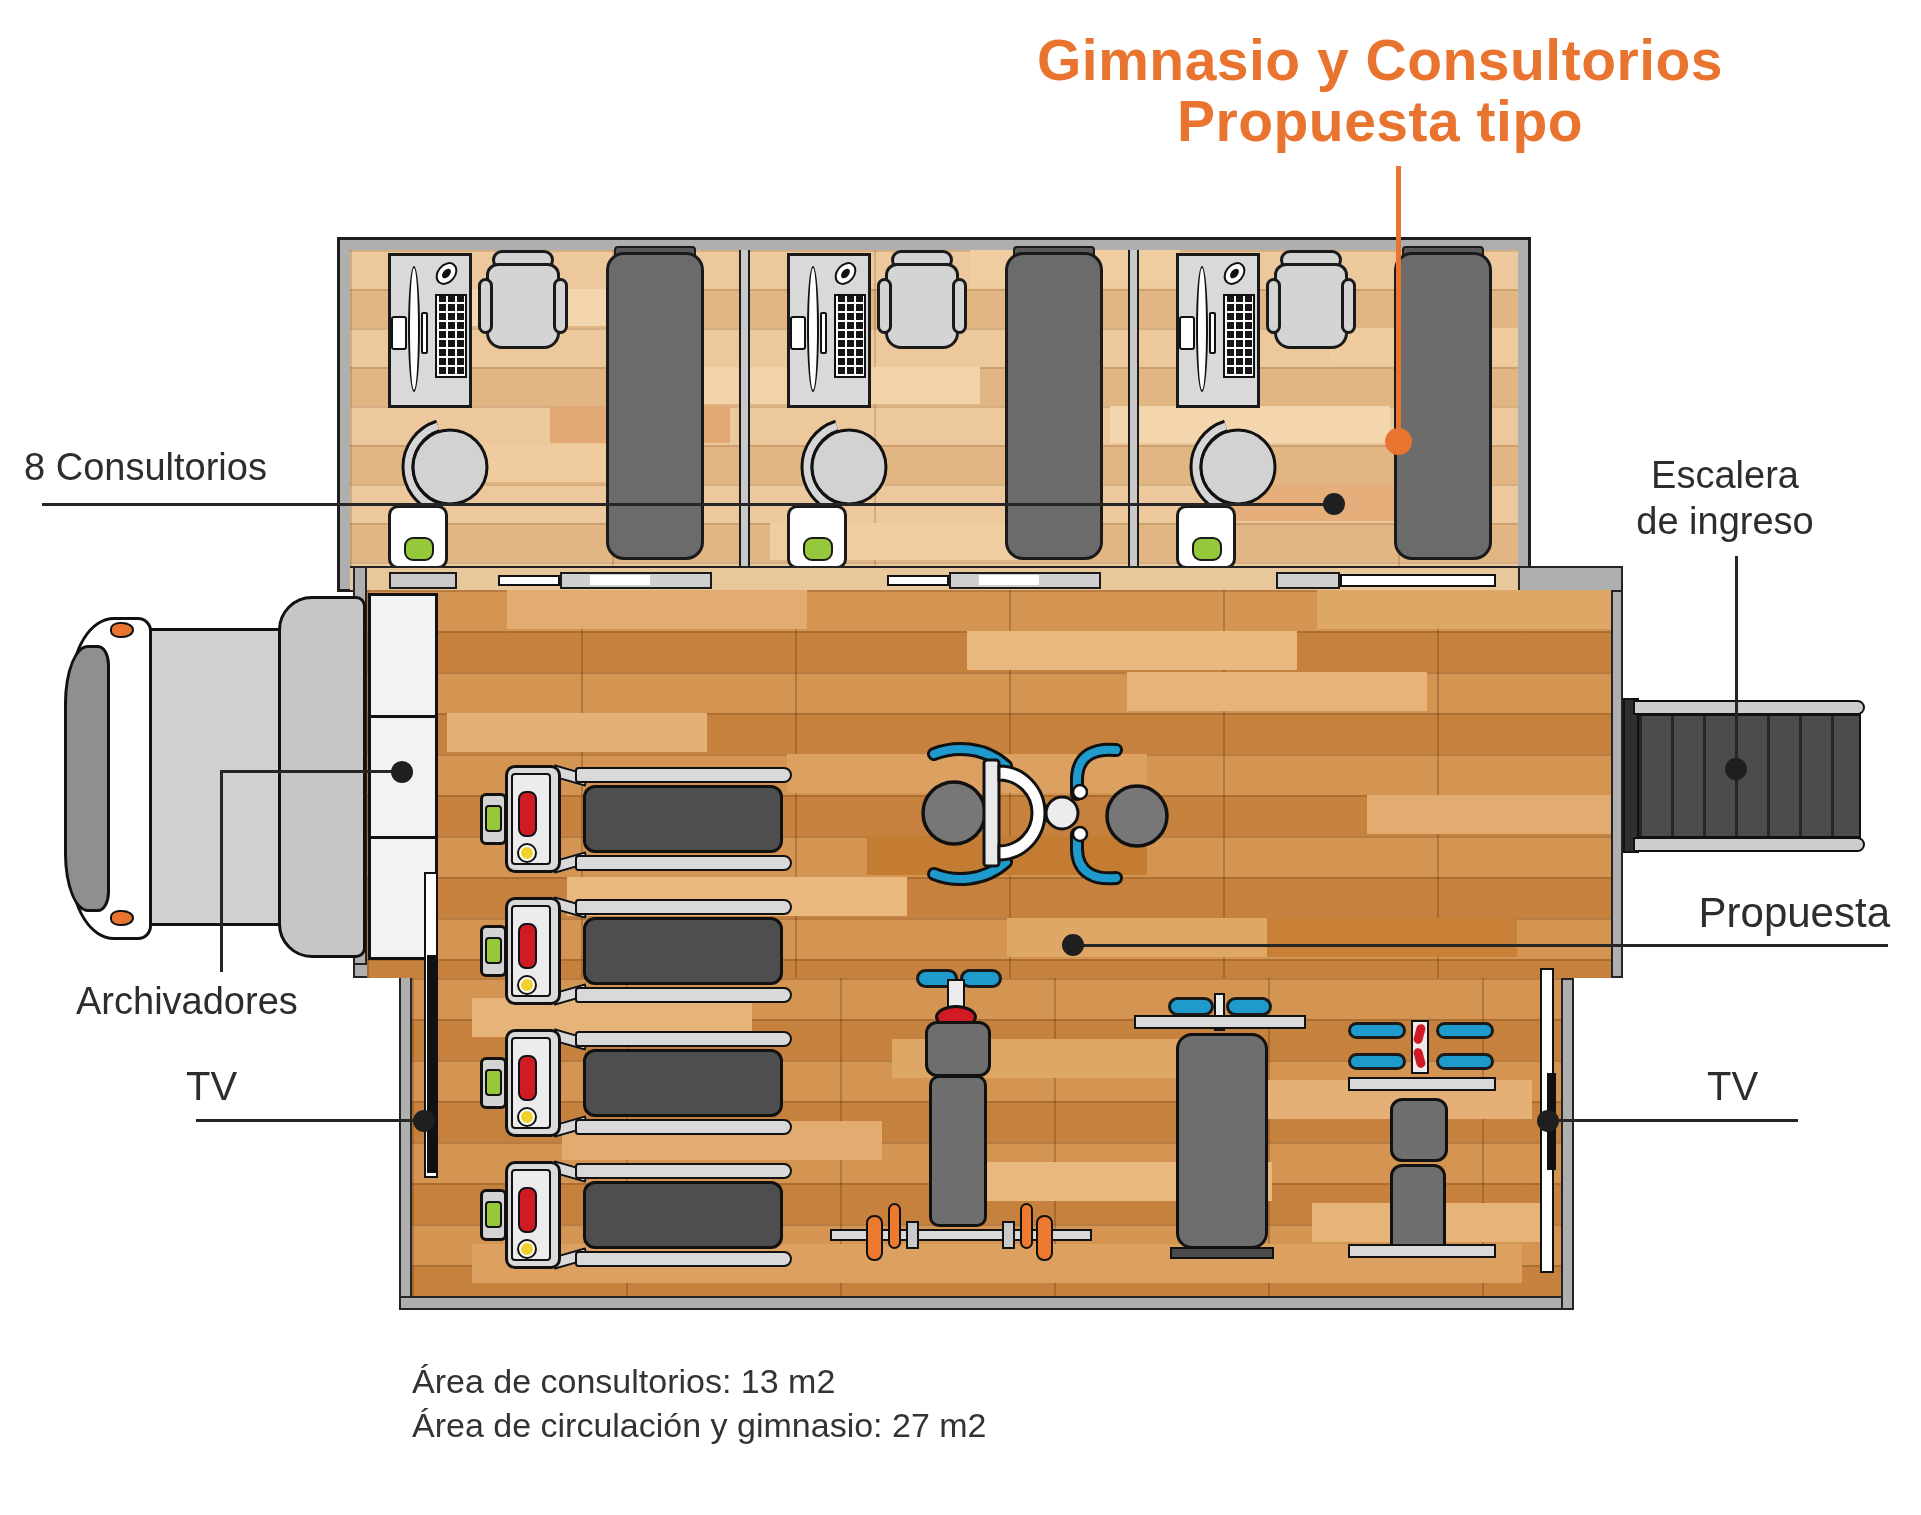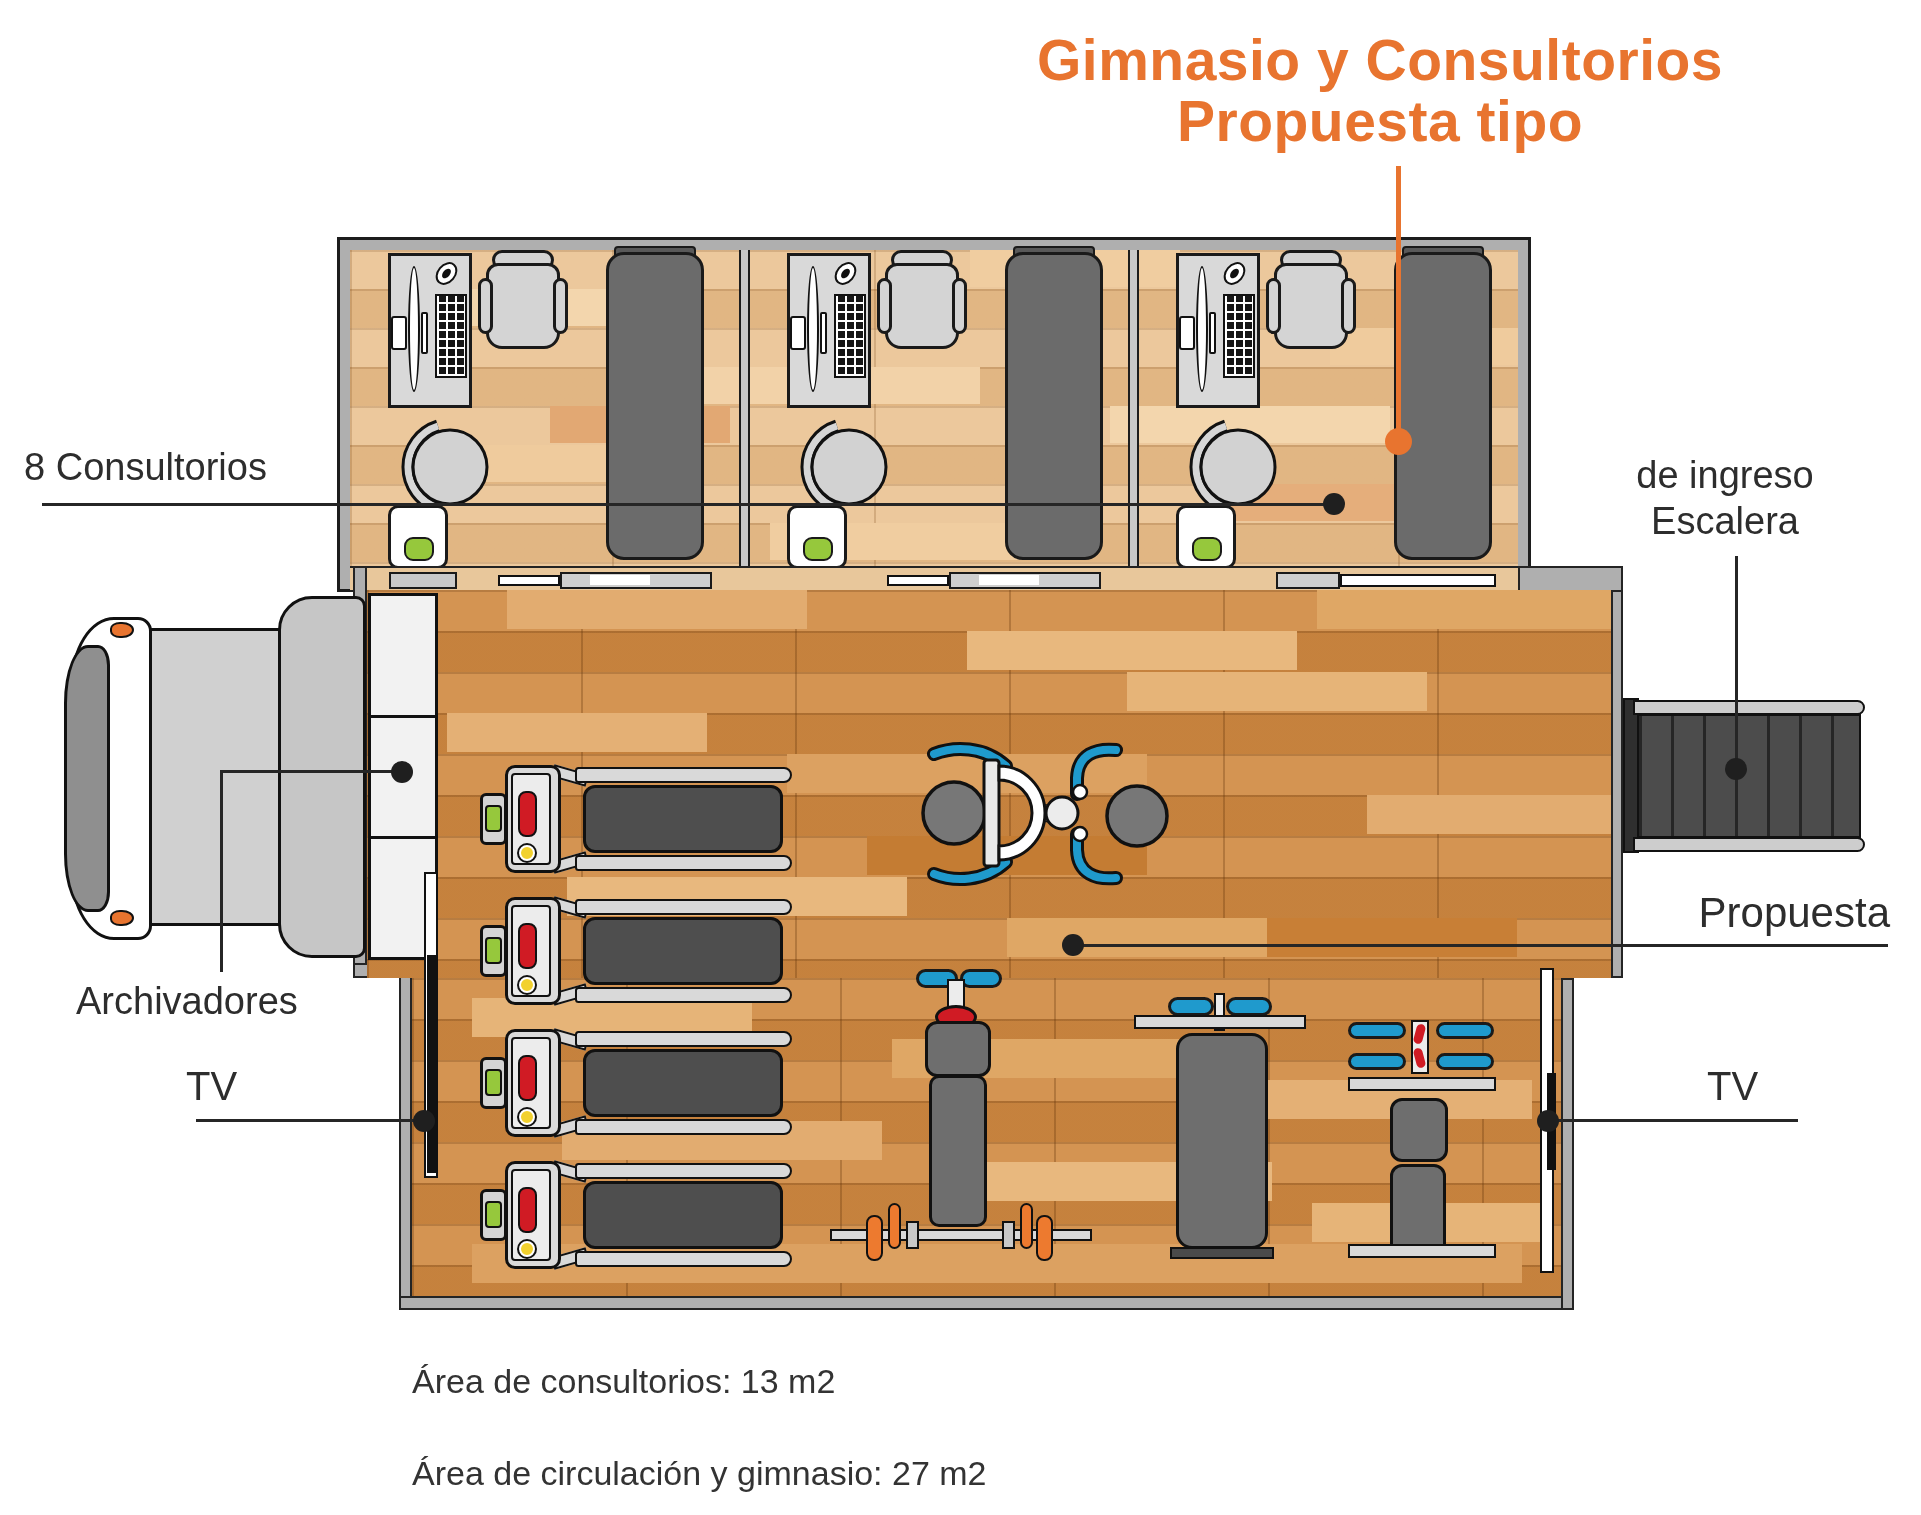--- a/index.html
+++ b/index.html
@@ -350,22 +350,22 @@
   </div>
 
   <div class="lbl" style="left:24px;top:444px;">8 Consultorios</div>
   <div class="ptr" style="left:42px;top:503px;width:1292px;height:3px;"></div>
   <div class="dot" style="left:1323px;top:493px;"></div>
 
   <div class="abs" style="left:1396px;top:166px;width:5px;height:272px;background:#E8742F;"></div>
   <div class="abs" style="left:1385px;top:428px;width:27px;height:27px;border-radius:50%;background:#E8742F;"></div>
 
   <div class="lbl" style="left:1580px;top:452px;width:290px;text-align:center;">
+    <div>Escalera</div>
     <div>de ingreso</div>
-    <div>Escalera</div>
   </div>
   <div class="ptr" style="left:1735px;top:556px;width:3px;height:212px;"></div>
   <div class="dot" style="left:1725px;top:758px;"></div>
 
   <div class="lbl" style="left:1640px;top:890px;width:250px;text-align:right;font-size:42px;">Propuesta</div>
   <div class="ptr" style="left:1073px;top:944px;width:815px;height:3px;"></div>
   <div class="dot" style="left:1062px;top:934px;"></div>
 
   <div class="lbl" style="left:76px;top:978px;">Archivadores</div>
   <div class="ptr" style="left:220px;top:772px;width:3px;height:200px;"></div>
@@ -374,15 +374,15 @@
 
   <div class="lbl" style="left:186px;top:1063px;font-size:40px;">TV</div>
   <div class="ptr" style="left:196px;top:1119px;width:228px;height:3px;"></div>
   <div class="dot" style="left:413px;top:1110px;"></div>
 
   <div class="lbl" style="left:1707px;top:1063px;font-size:40px;">TV</div>
   <div class="ptr" style="left:1548px;top:1119px;width:250px;height:3px;"></div>
   <div class="dot" style="left:1537px;top:1110px;"></div>
 
   <div class="footer-line" style="top:1362px;">Área de consultorios: 13 m2</div>
-  <div class="footer-line" style="top:1454px;">Área de circulación y gimnasio: 27 m2</div>
+  <div class="footer-line" style="top:1406px;">Área de circulación y gimnasio: 27 m2</div>
 
 </div>
 
 </body></html>

